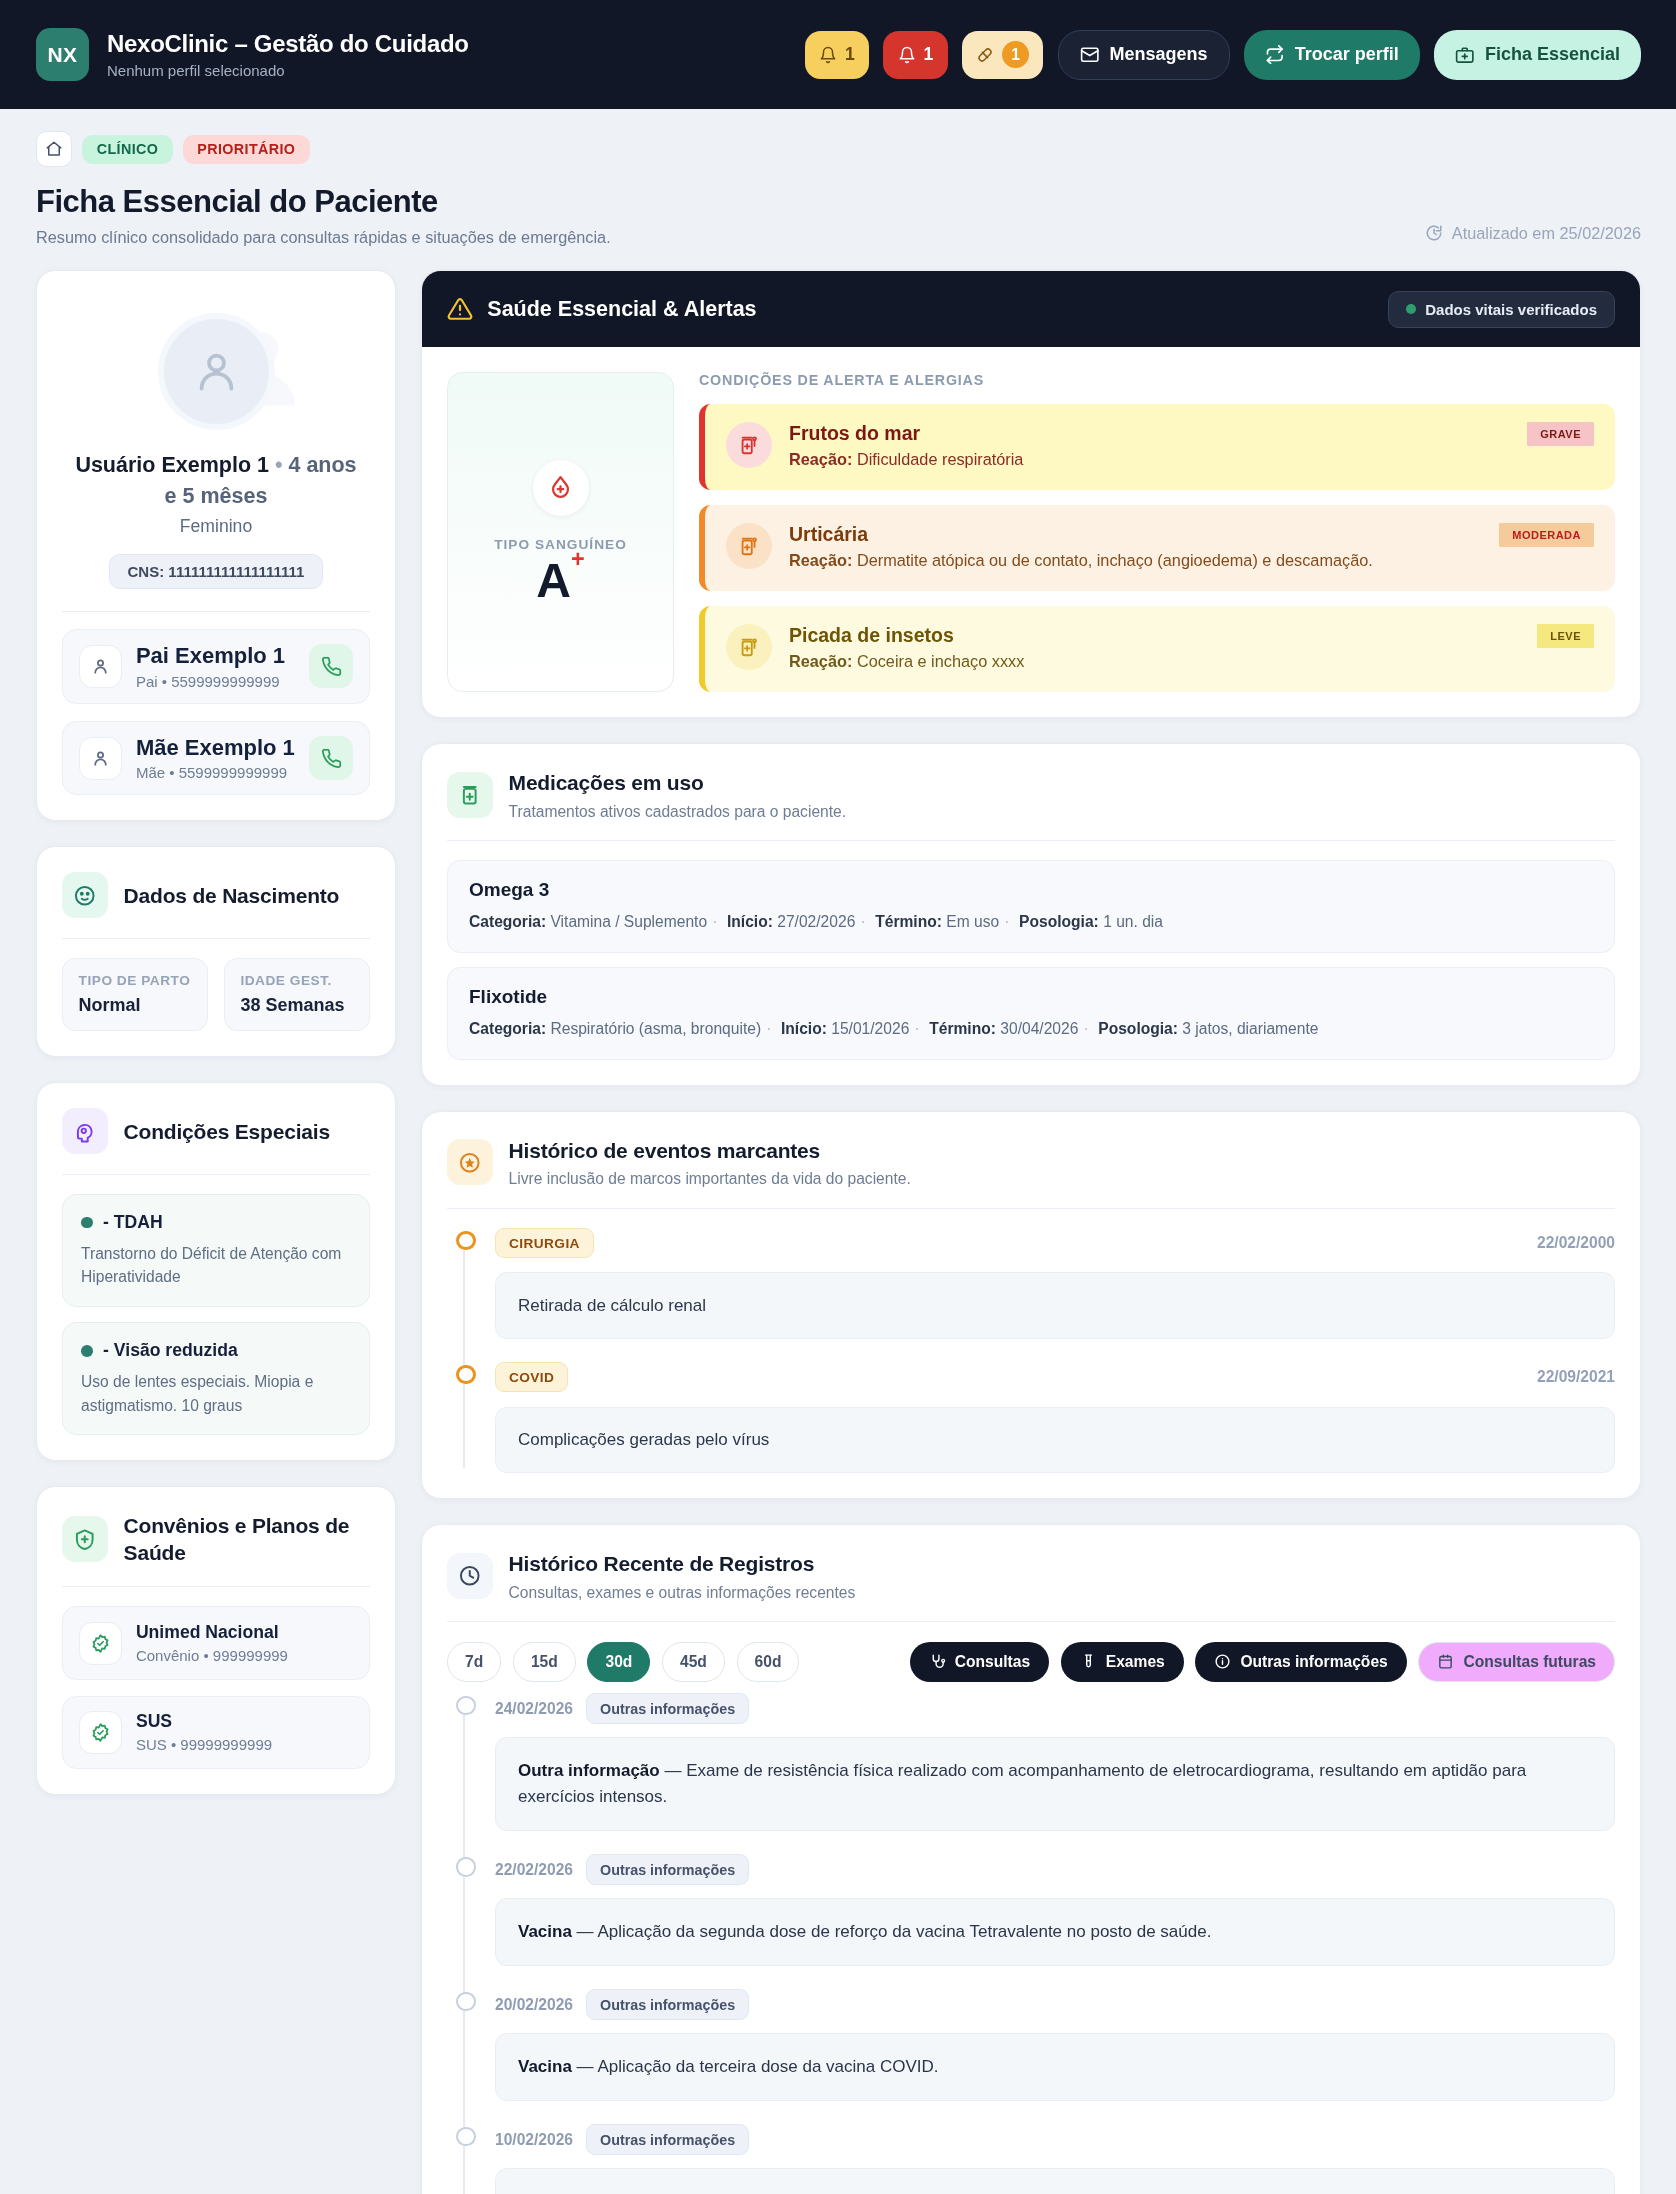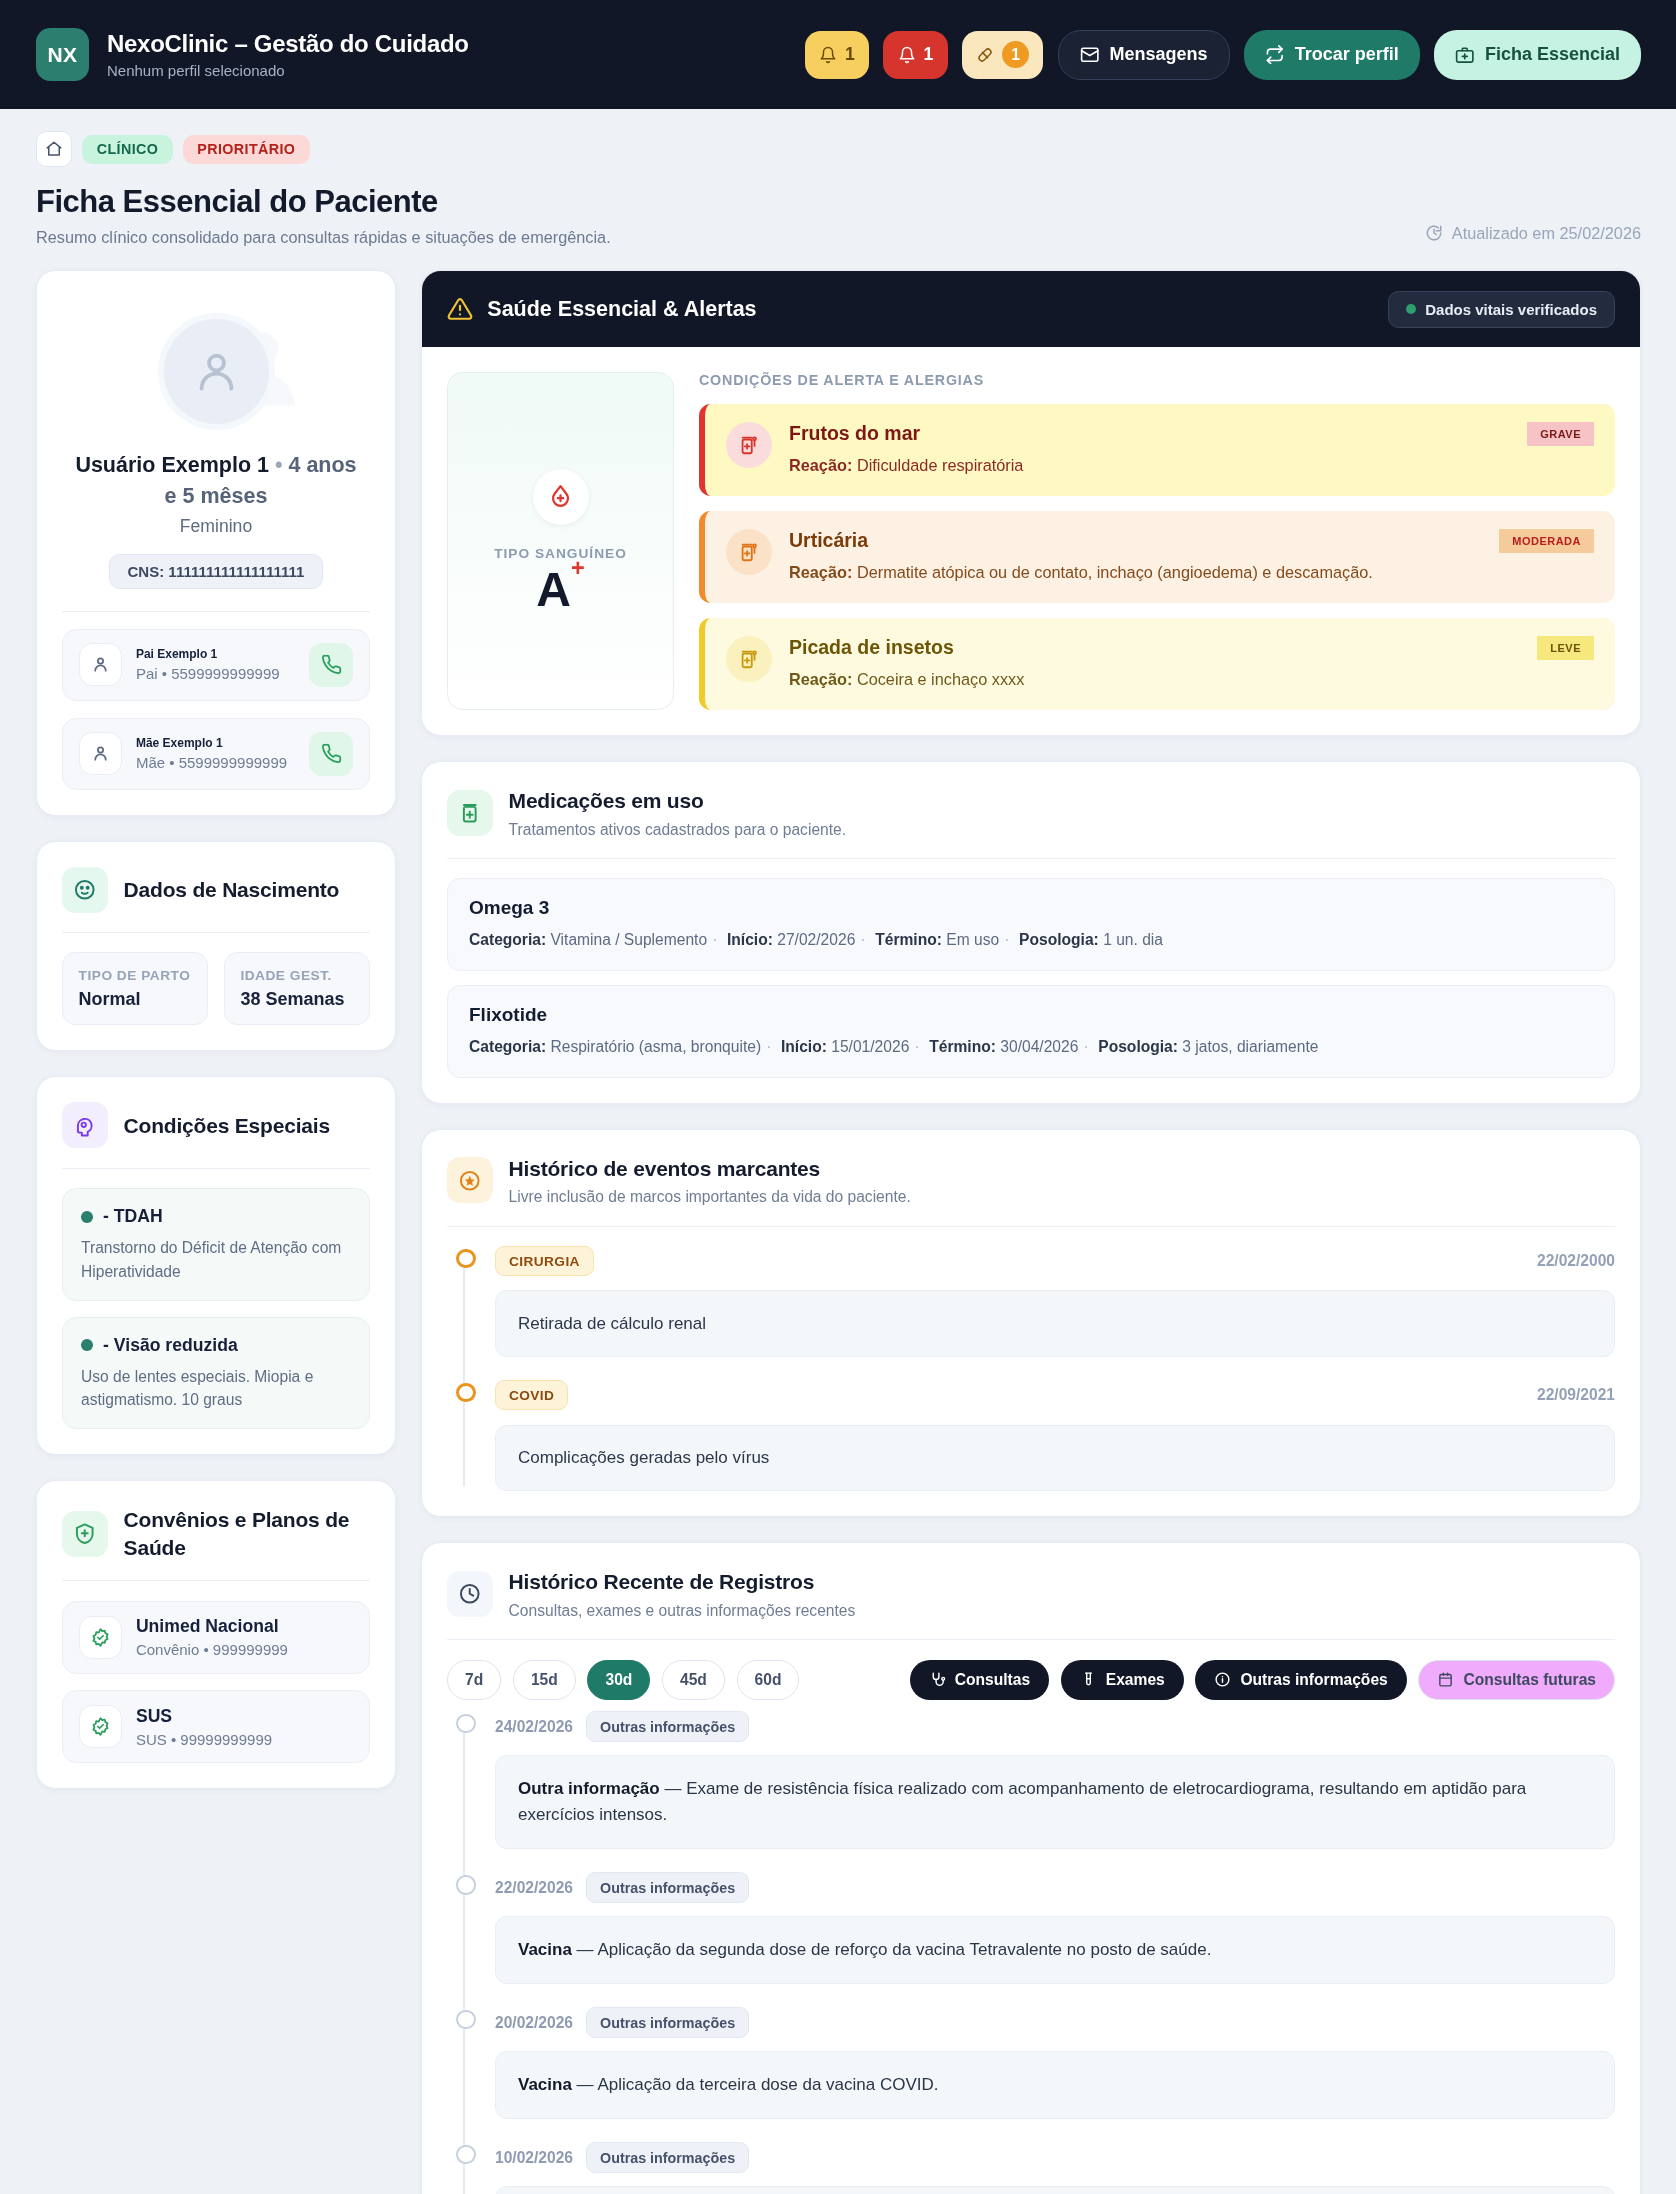--- a/index.html
+++ b/index.html
@@ -98,21 +98,21 @@
   .divider{height:0.7px;background:#e8ecf3;margin:22px 0 0 0;}
   .contact{
     display:flex;align-items:center;gap:14.3px;background:#f6f8fb;border:0.7px solid #eaeef5;
     border-radius:14.3px;padding:13px 15.6px;margin-top:17px;
   }
   .contact-ava{
     width:43px;height:43px;border-radius:13px;background:#ffffff;border:0.7px solid #e9edf4;
     display:flex;align-items:center;justify-content:center;flex:0 0 auto;
   }
   .contact-txt{flex:1 1 auto;min-width:0;}
-  .contact-name{font-size:12px;font-weight:700;color:#15203a;}
+  .contact-name{font-size:22px;font-weight:700;color:#15203a;}
   .contact-meta{font-size:15px;color:#6f7d94;margin-top:3.9px;}
   .call-btn{
     width:44px;height:44px;border-radius:13px;background:#dff6e8;
     display:flex;align-items:center;justify-content:center;flex:0 0 auto;cursor:pointer;
   }
 
   
   .sec-head{display:flex;align-items:center;gap:15.6px;}
   .sec-ico{
     width:46px;height:46px;border-radius:13px;display:flex;align-items:center;justify-content:center;flex:0 0 auto;
@@ -184,21 +184,21 @@
     width:46px;height:46px;border-radius:50%;display:flex;align-items:center;justify-content:center;flex:0 0 auto;
   }
   .sev-grave .alert-ico{background:#fbdcdd;}
   .sev-moderada .alert-ico{background:#fbe2c6;}
   .sev-leve .alert-ico{background:#faf1bf;}
   .alert-txt{flex:1 1 auto;min-width:0;padding-right:117px;}
   .alert-name{font-size:19.5px;font-weight:700;}
   .sev-grave .alert-name{color:#7e1713;}
   .sev-moderada .alert-name{color:#7b3c09;}
   .sev-leve .alert-name{color:#6d5406;}
-  .alert-react{font-size:16.3px;margin-top:9px;line-height:1.45;}
+  .alert-react{font-size:16.3px;margin-top:3px;line-height:1.45;}
   .sev-grave .alert-react{color:#8c2a26;}
   .sev-moderada .alert-react{color:#834b1a;}
   .sev-leve .alert-react{color:#70591a;}
   .alert-react b{font-weight:700;}
   .sev-badge{
     position:absolute;right:21px;top:18px;border-radius:1px;padding:5.9px 13px;
     font-size:11px;font-weight:700;letter-spacing:0.5px;
   }
   .sev-grave .sev-badge{background:#f6c4c6;color:#7a1a16;}
   .sev-moderada .sev-badge{background:#f6cb9b;color:#b91c1c;}

